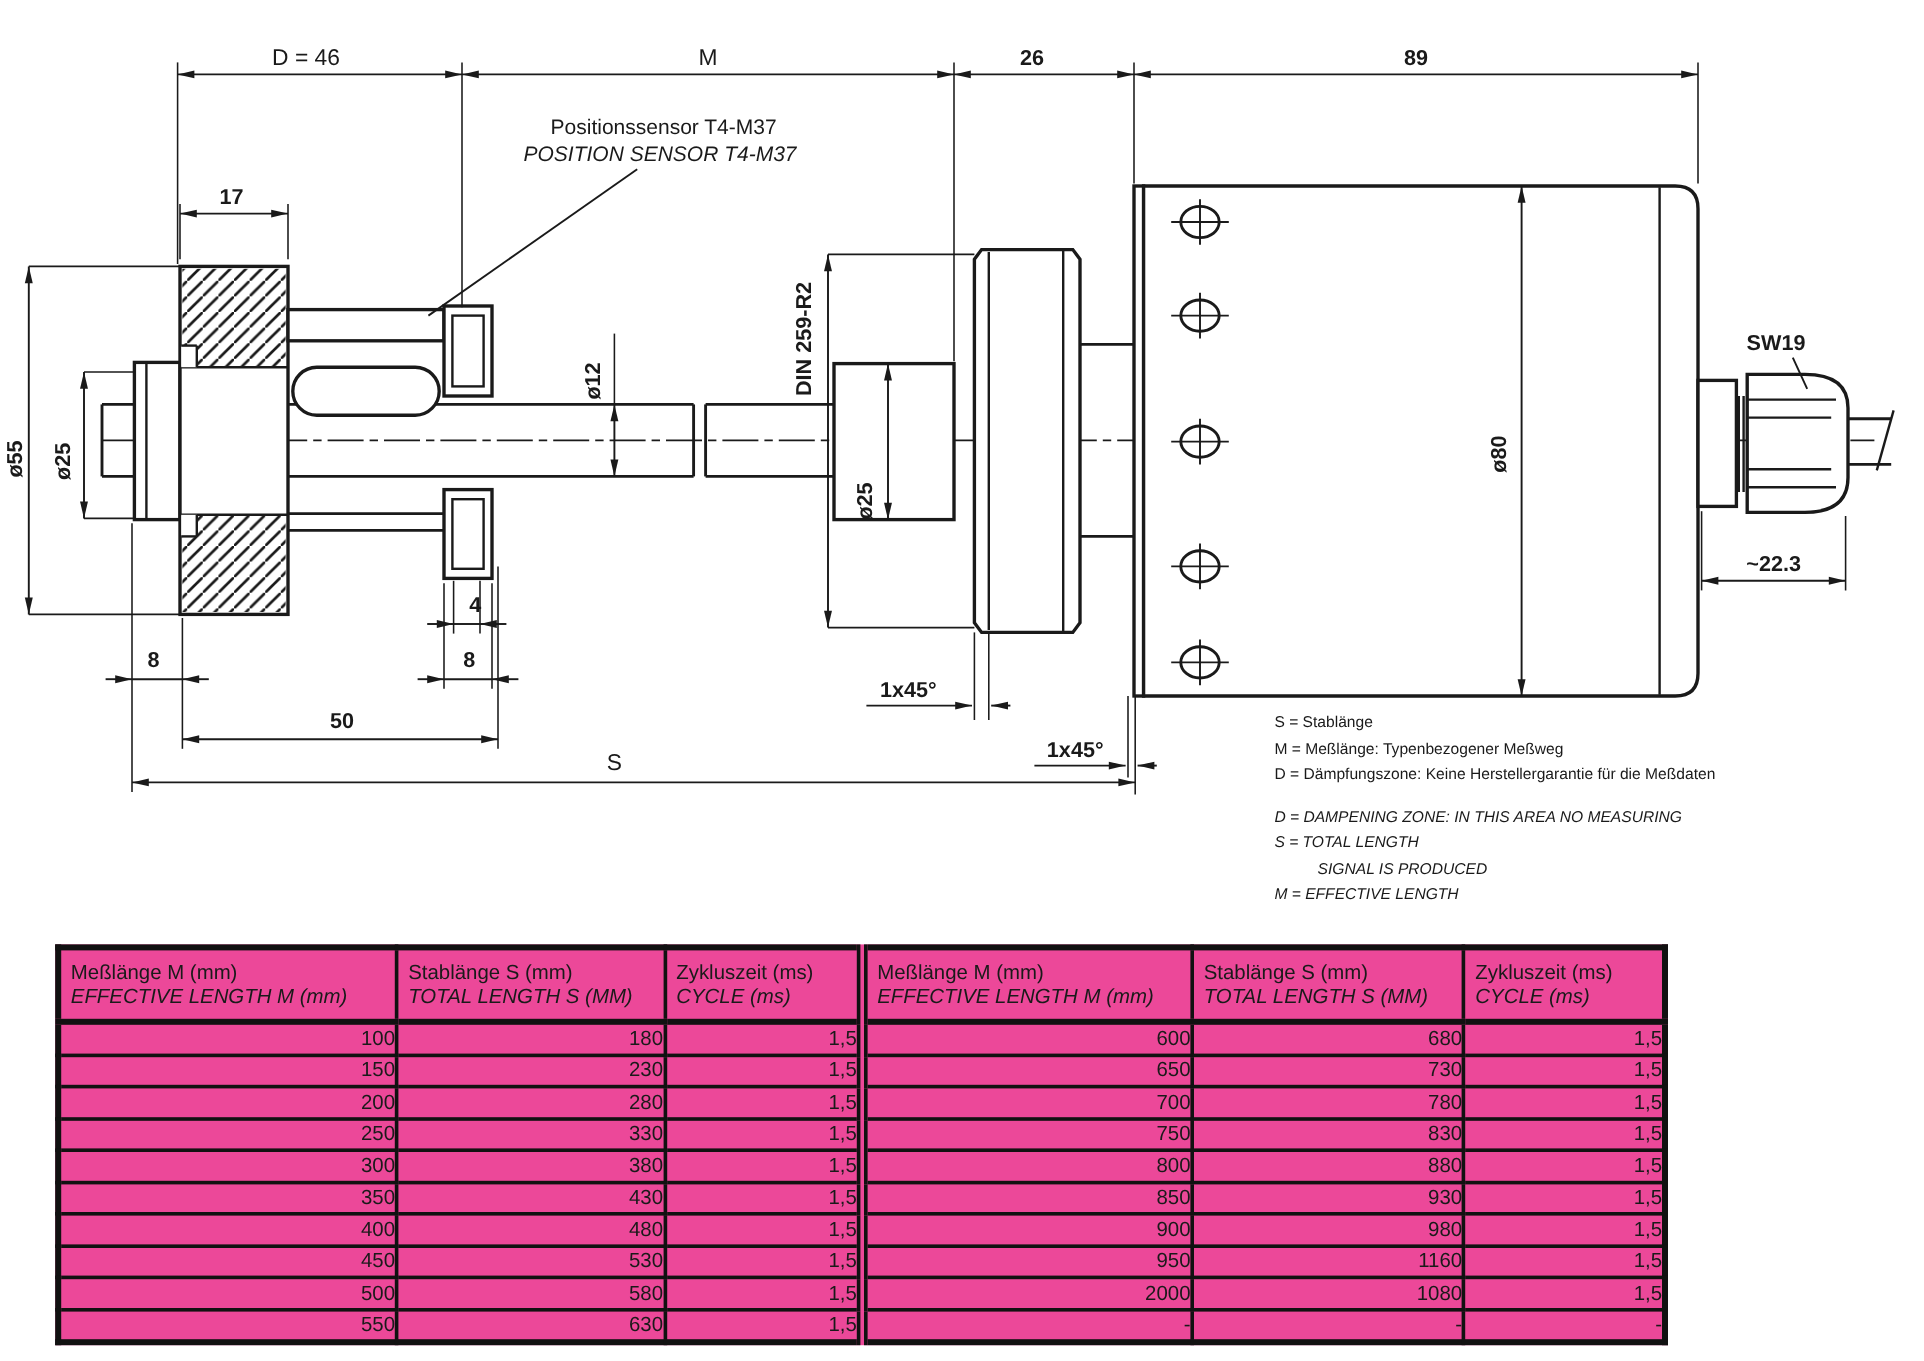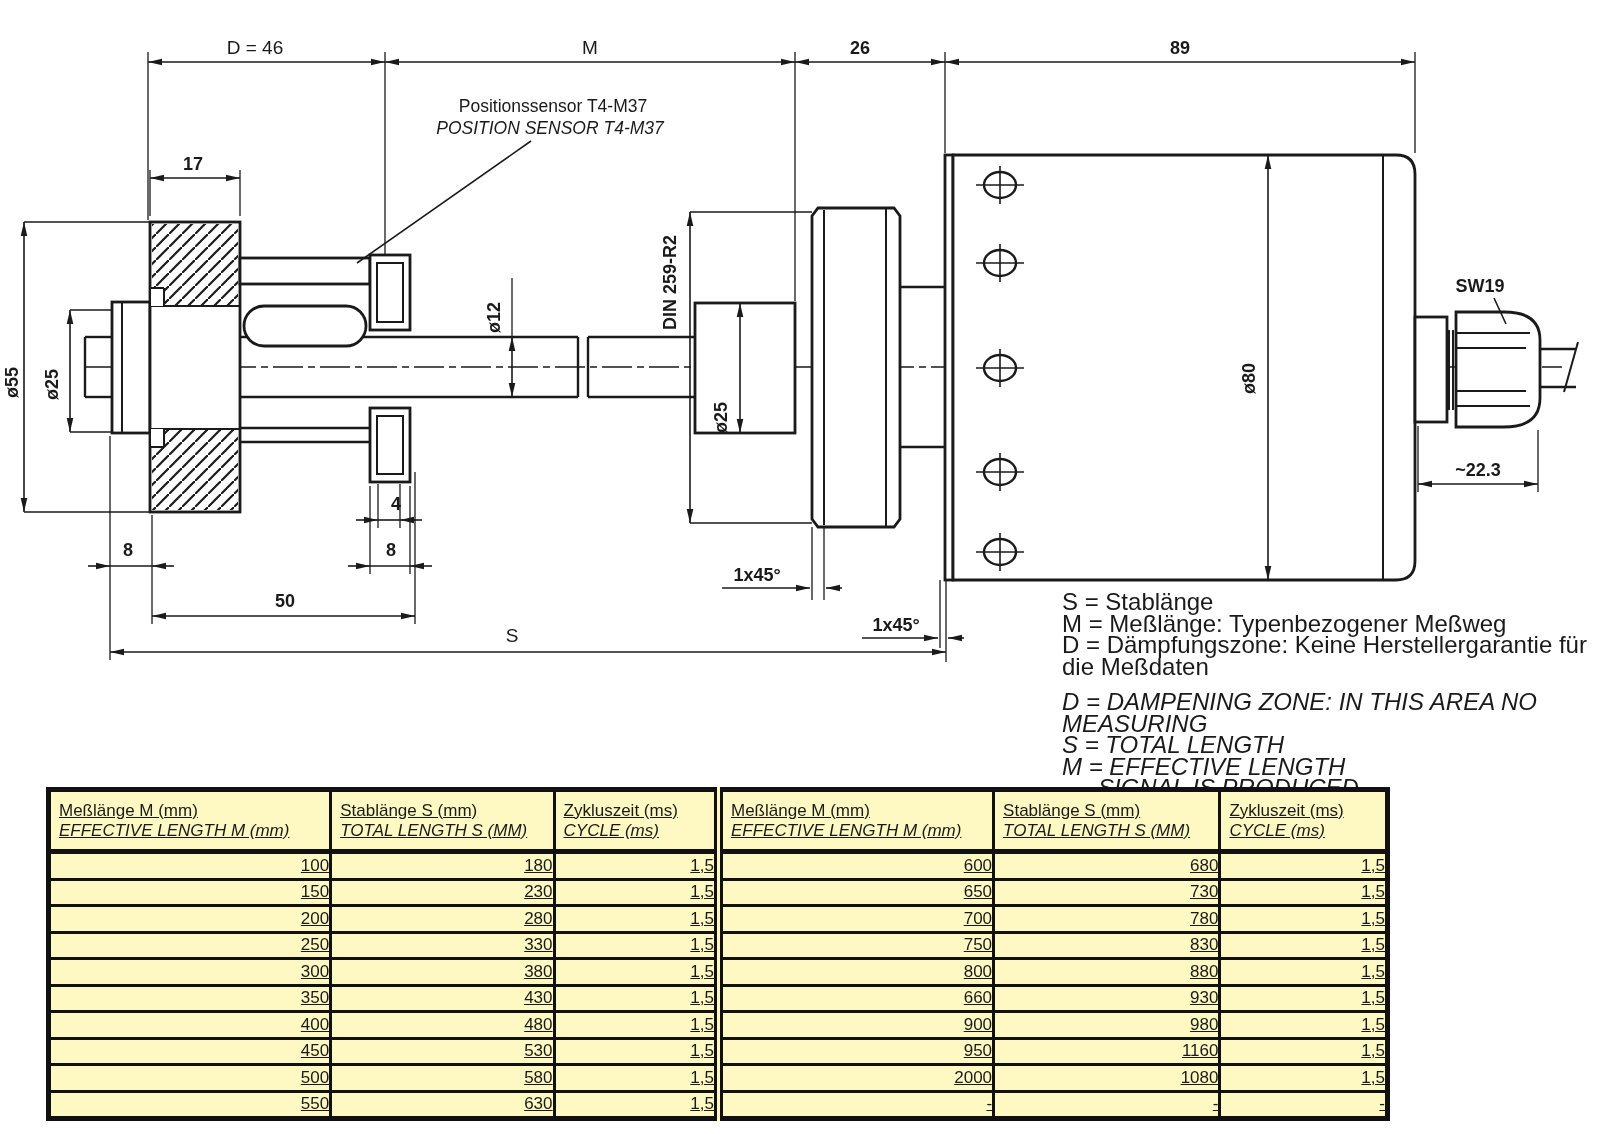--- a/index.html
+++ b/index.html
@@ -13,29 +13,29 @@
   .o2 {fill:none;stroke:#1a1a1a;stroke-width:2;}
   .hz {stroke:#1a1a1a;stroke-width:2.4;}
   .dim{stroke:#1a1a1a;stroke-width:1.6;fill:none;}
   .ext{stroke:#1a1a1a;stroke-width:1.3;fill:none;}
   .cl {stroke:#1a1a1a;stroke-width:1.5;stroke-dasharray:30 5 7 5;fill:none;}
   .dl {font-size:18px;font-weight:bold;}
   .dm {font-size:19px;font-weight:normal;}
   .c1 {font-size:17.5px;}
   .c2 {font-size:17.5px;font-style:italic;}
 
-  .legend{position:absolute;left:1062px;top:591px;width:540px;font-size:24px;line-height:21.5px;}
+  .legend{position:absolute;left:1062px;top:591px;width:540px;font-size:13px;line-height:21.5px;}
   .legend .en{font-style:italic;}
   .legend .gap{height:14px;}
   .legend .ind{padding-left:36px;}
 
   table.spec{
     position:absolute;left:46px;top:787px;width:1344px;
     border-collapse:collapse;table-layout:fixed;
-    border:5px solid #111;background:#fef9c3;text-decoration:underline;
+    border:5px solid #111;background:#ec4899;
   }
   table.spec th,table.spec td{border:3px solid #111;}
   table.spec thead th{
     border-bottom:5px solid #111;height:53px;text-align:left;
     padding:2px 8px;font-weight:normal;font-size:17px;vertical-align:middle;
   }
   table.spec thead th .en{display:block;font-style:italic;}
   table.spec td{height:23.5px;text-align:right;font-size:17px;padding:0;}
   table.spec .dbl{border-left:9px double #111;}
 </style>
@@ -272,22 +272,22 @@
   </g>
 </svg>
 
 <div class="legend">
   <div>S = Stablänge</div>
   <div>M = Meßlänge: Typenbezogener Meßweg</div>
   <div>D = Dämpfungszone: Keine Herstellergarantie für die Meßdaten</div>
   <div class="gap"></div>
   <div class="en">D = DAMPENING ZONE: IN THIS AREA NO MEASURING</div>
   <div class="en">S = TOTAL LENGTH</div>
+  <div class="en ind">SIGNAL IS PRODUCED</div>
   <div class="en">M = EFFECTIVE LENGTH</div>
-  <div class="en ind">SIGNAL IS PRODUCED</div>
 </div>
 
 <table class="spec">
   <colgroup>
     <col style="width:278px">
       <col style="width:220px">
       <col style="width:162px">
     <col style="width:271px">
       <col style="width:223px">
       <col style="width:165px">
@@ -358,21 +358,21 @@
         <td>380</td>
         <td>1,5</td>
         <td class="dbl">800</td>
         <td>880</td>
         <td>1,5</td>
       </tr>
       <tr>
         <td>350</td>
         <td>430</td>
         <td>1,5</td>
-        <td class="dbl">660</td>
+        <td class="dbl">850</td>
         <td>930</td>
         <td>1,5</td>
       </tr>
       <tr>
         <td>400</td>
         <td>480</td>
         <td>1,5</td>
         <td class="dbl">900</td>
         <td>980</td>
         <td>1,5</td>

